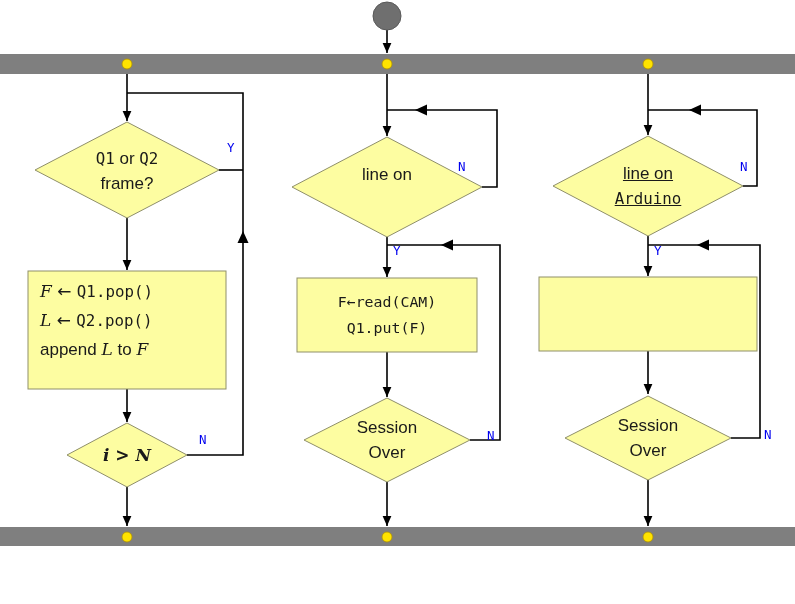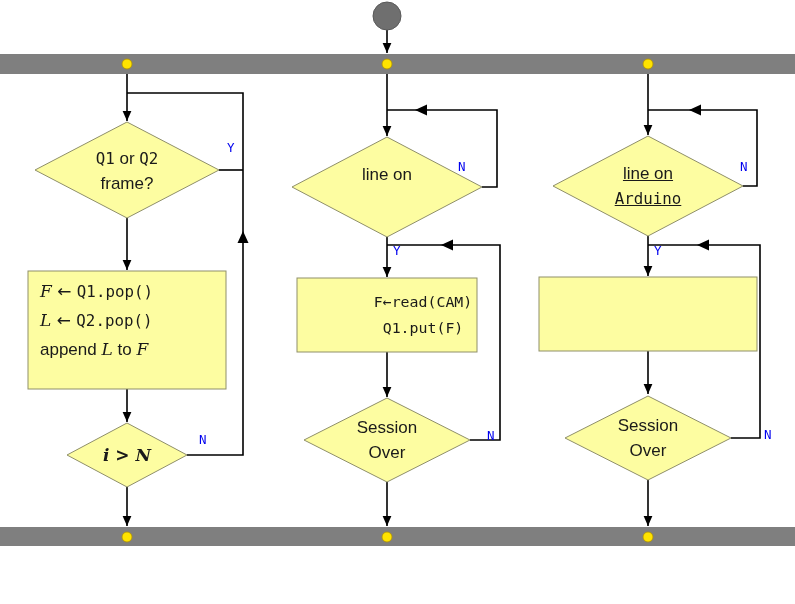--- a/index.html
+++ b/index.html
@@ -105,21 +105,21 @@
 </div>
 
 <div class="txt" style="left:67px;top:443px;width:120px;line-height:24px;font-weight:bold;">
   <div><span class="math">i</span><span class="arr"> &gt; </span><span class="math">N</span></div>
 </div>
 
 <div class="txt" style="left:292px;top:162px;width:190px;">
   <div>line on</div>
 </div>
 
-<div class="txt mono" style="left:297px;top:289px;width:180px;line-height:26px;padding-left:36px;">
+<div class="txt mono" style="left:297px;top:289px;width:180px;line-height:26px;">
   <div>F←read(CAM)</div>
   <div>Q1.put(F)</div>
 </div>
 
 <div class="txt" style="left:304px;top:415px;width:166px;">
   <div>Session</div>
   <div>Over</div>
 </div>
 
 <div class="txt" style="left:553px;top:161px;width:190px;text-decoration:underline;">

